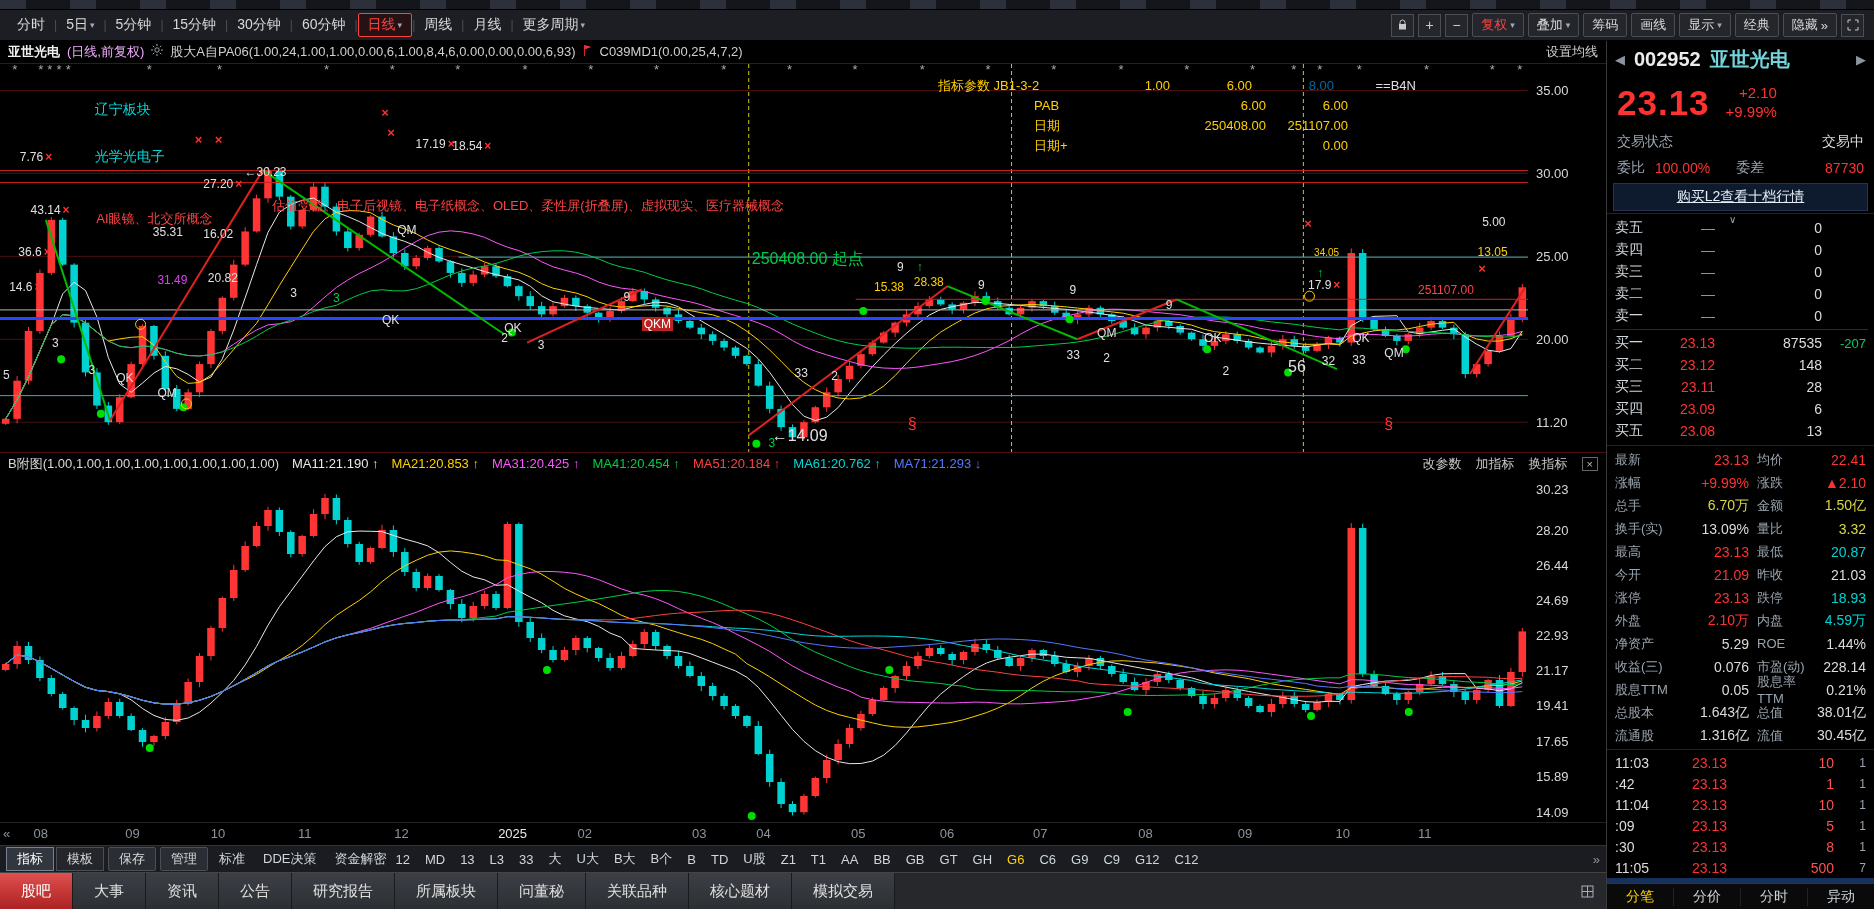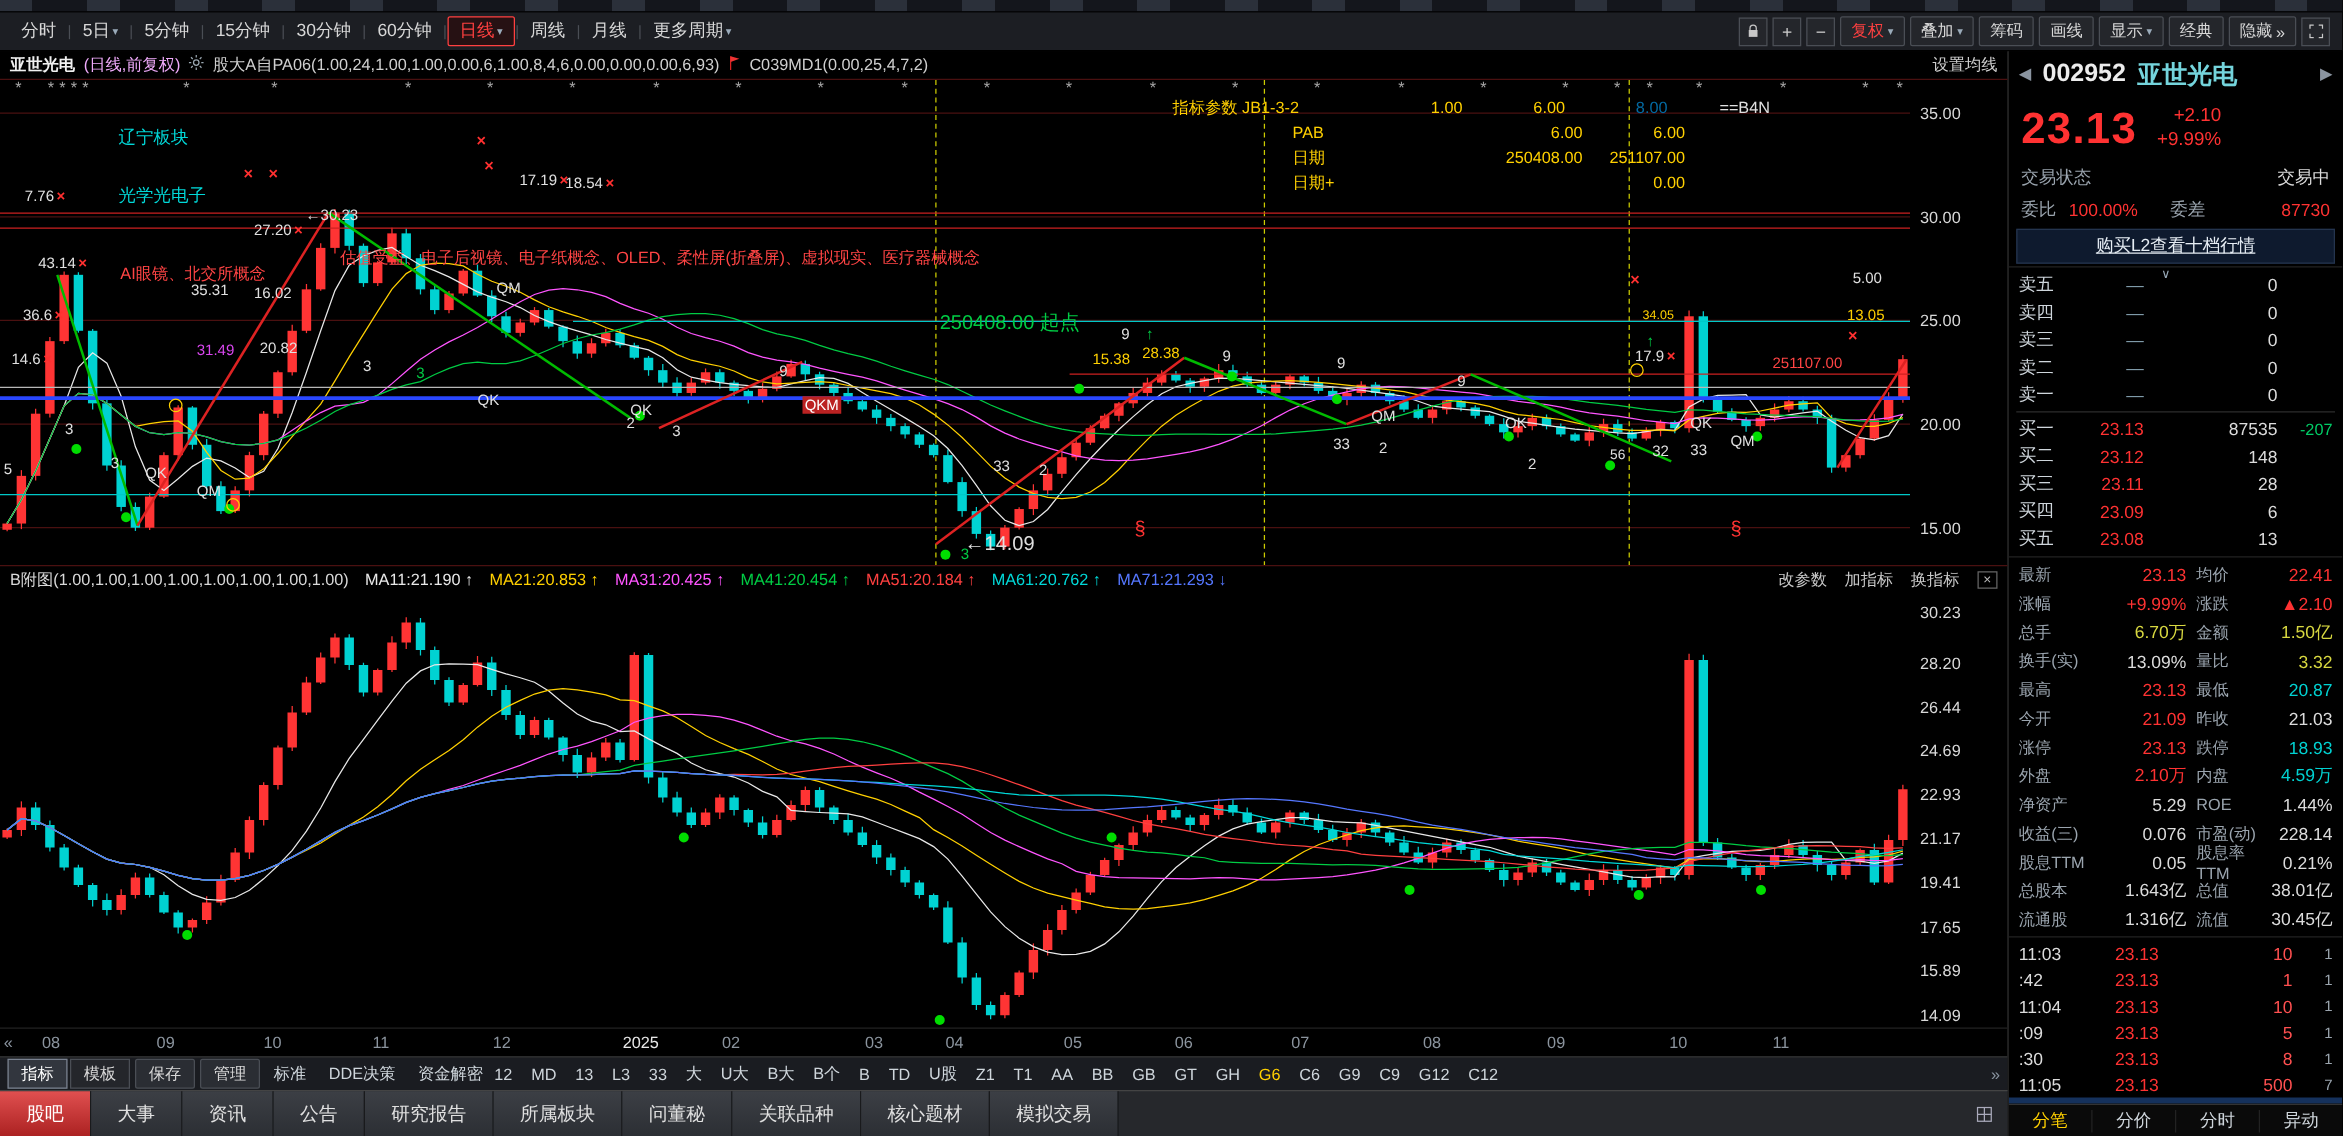--- a/index.html
+++ b/index.html
@@ -479,21 +479,21 @@
             <text x="218.504" y="79.58974358974359" fill="#ff3030" font-size="13" font-weight="bold" text-anchor="middle">×</text>
             <text x="385.056" y="53.0598290598291" fill="#ff3030" font-size="13" font-weight="bold" text-anchor="middle">×</text>
             <text x="391.168" y="72.95726495726493" fill="#ff3030" font-size="13" font-weight="bold" text-anchor="middle">×</text>
             <text x="1307.968" y="164.15384615384616" fill="#ff3030" font-size="13" font-weight="bold" text-anchor="middle">×</text>
             <text x="1482.1599999999999" y="208.9230769230769" fill="#ff3030" font-size="13" font-weight="bold" text-anchor="middle">×</text>
           </svg>
           <div class="ytick" style="top: 19.5299px;">35.00</div>
           <div class="ytick" style="top: 102.436px;">30.00</div>
           <div class="ytick" style="top: 185.342px;">25.00</div>
           <div class="ytick" style="top: 268.248px;">20.00</div>
-          <div class="ytick" style="top: 351.154px;">15.00</div>
+          <div class="ytick" style="top: 351.154px;">11.20</div>
           <div class="anno" style="left: 94.736px; top: 38.4274px; color: rgb(0, 216, 216); font-size: 14px;">辽宁板块</div>
           <div class="anno" style="left: 94.736px; top: 84.8547px; color: rgb(0, 216, 216); font-size: 14px;">光学光电子</div>
           <div class="anno" style="left: 96.264px; top: 148.363px; color: rgb(255, 68, 68); font-size: 13px;">AI眼镜、北交所概念</div>
           <div class="anno" style="left: 271.984px; top: 135.098px; color: rgb(255, 68, 68); font-size: 13px;">估值受益、电子后视镜、电子纸概念、OLED、柔性屏(折叠屏)、虚拟现实、医疗器械概念</div>
           <div class="anno" style="left: 19.864px; top: 87.5128px; color: rgb(224, 224, 224); font-size: 12px;">7.76<span style="color: rgb(255, 48, 48); font-weight: bold; margin-left: 2px;">×</span></div>
           <div class="anno" style="left: 30.56px; top: 140.573px; color: rgb(224, 224, 224); font-size: 12px;">43.14<span style="color: rgb(255, 48, 48); font-weight: bold; margin-left: 2px;">×</span></div>
           <div class="anno" style="left: 18.336px; top: 182.026px; color: rgb(224, 224, 224); font-size: 12px;">36.6<span style="color: rgb(255, 48, 48); font-weight: bold; margin-left: 2px;">×</span></div>
           <div class="anno" style="left: 9.168px; top: 216.846px; color: rgb(224, 224, 224); font-size: 12px;">14.6<span style="color: rgb(255, 48, 48); font-weight: bold; margin-left: 2px;">×</span></div>
           <div class="anno" style="left: 157.384px; top: 210.214px; color: #d946ef; font-size: 12px;">31.49</div>
           <div class="anno" style="left: 207.808px; top: 208.556px; color: rgb(224, 224, 224); font-size: 12px;">20.82</div>
@@ -535,21 +535,21 @@
           <div class="anno" style="left: 537.856px; top: 274.88px; color: rgb(224, 224, 224); font-size: 12px;">3</div>
           <div class="anno" style="left: 623.424px; top: 226.795px; color: rgb(224, 224, 224); font-size: 12px;">9</div>
           <div class="anno" style="left: 794.56px; top: 303.068px; color: rgb(224, 224, 224); font-size: 12px;">33</div>
           <div class="anno" style="left: 831.232px; top: 306.385px; color: rgb(224, 224, 224); font-size: 12px;">2</div>
           <div class="anno" style="left: 768.584px; top: 372.709px; color: rgb(0, 204, 68); font-size: 12px;">3</div>
           <div class="anno" style="left: 1066.54px; top: 284.829px; color: rgb(224, 224, 224); font-size: 12px;">33</div>
           <div class="anno" style="left: 1103.22px; top: 288.145px; color: rgb(224, 224, 224); font-size: 12px;">2</div>
           <div class="anno" style="left: 1097.1px; top: 263.274px; color: rgb(224, 224, 224); font-size: 12px;">QM</div>
           <div class="anno" style="left: 1204.06px; top: 268.248px; color: rgb(224, 224, 224); font-size: 12px;">OK</div>
           <div class="anno" style="left: 1222.4px; top: 301.41px; color: rgb(224, 224, 224); font-size: 12px;">2</div>
-          <div class="anno" style="left: 1288.1px; top: 294.778px; color: rgb(224, 224, 224); font-size: 11px;">56</div>
+          <div class="anno" style="left: 1288.1px; top: 294.778px; color: rgb(224, 224, 224); font-size: 16px;">56</div>
           <div class="anno" style="left: 1321.72px; top: 291.462px; color: rgb(224, 224, 224); font-size: 12px;">32</div>
           <div class="anno" style="left: 1352.28px; top: 289.803px; color: rgb(224, 224, 224); font-size: 12px;">33</div>
           <div class="anno" style="left: 1352.28px; top: 268.248px; color: rgb(224, 224, 224); font-size: 12px;">QK</div>
           <div class="anno" style="left: 1384.37px; top: 283.171px; color: rgb(224, 224, 224); font-size: 12px;">QM</div>
           <div class="mstar" style="left: 12.224px;">*</div>
           <div class="mstar" style="left: 38.2px;">*</div>
           <div class="mstar" style="left: 47.368px;">*</div>
           <div class="mstar" style="left: 56.536px;">*</div>
           <div class="mstar" style="left: 65.704px;">*</div>
           <div class="mstar" style="left: 146.688px;">*</div>

